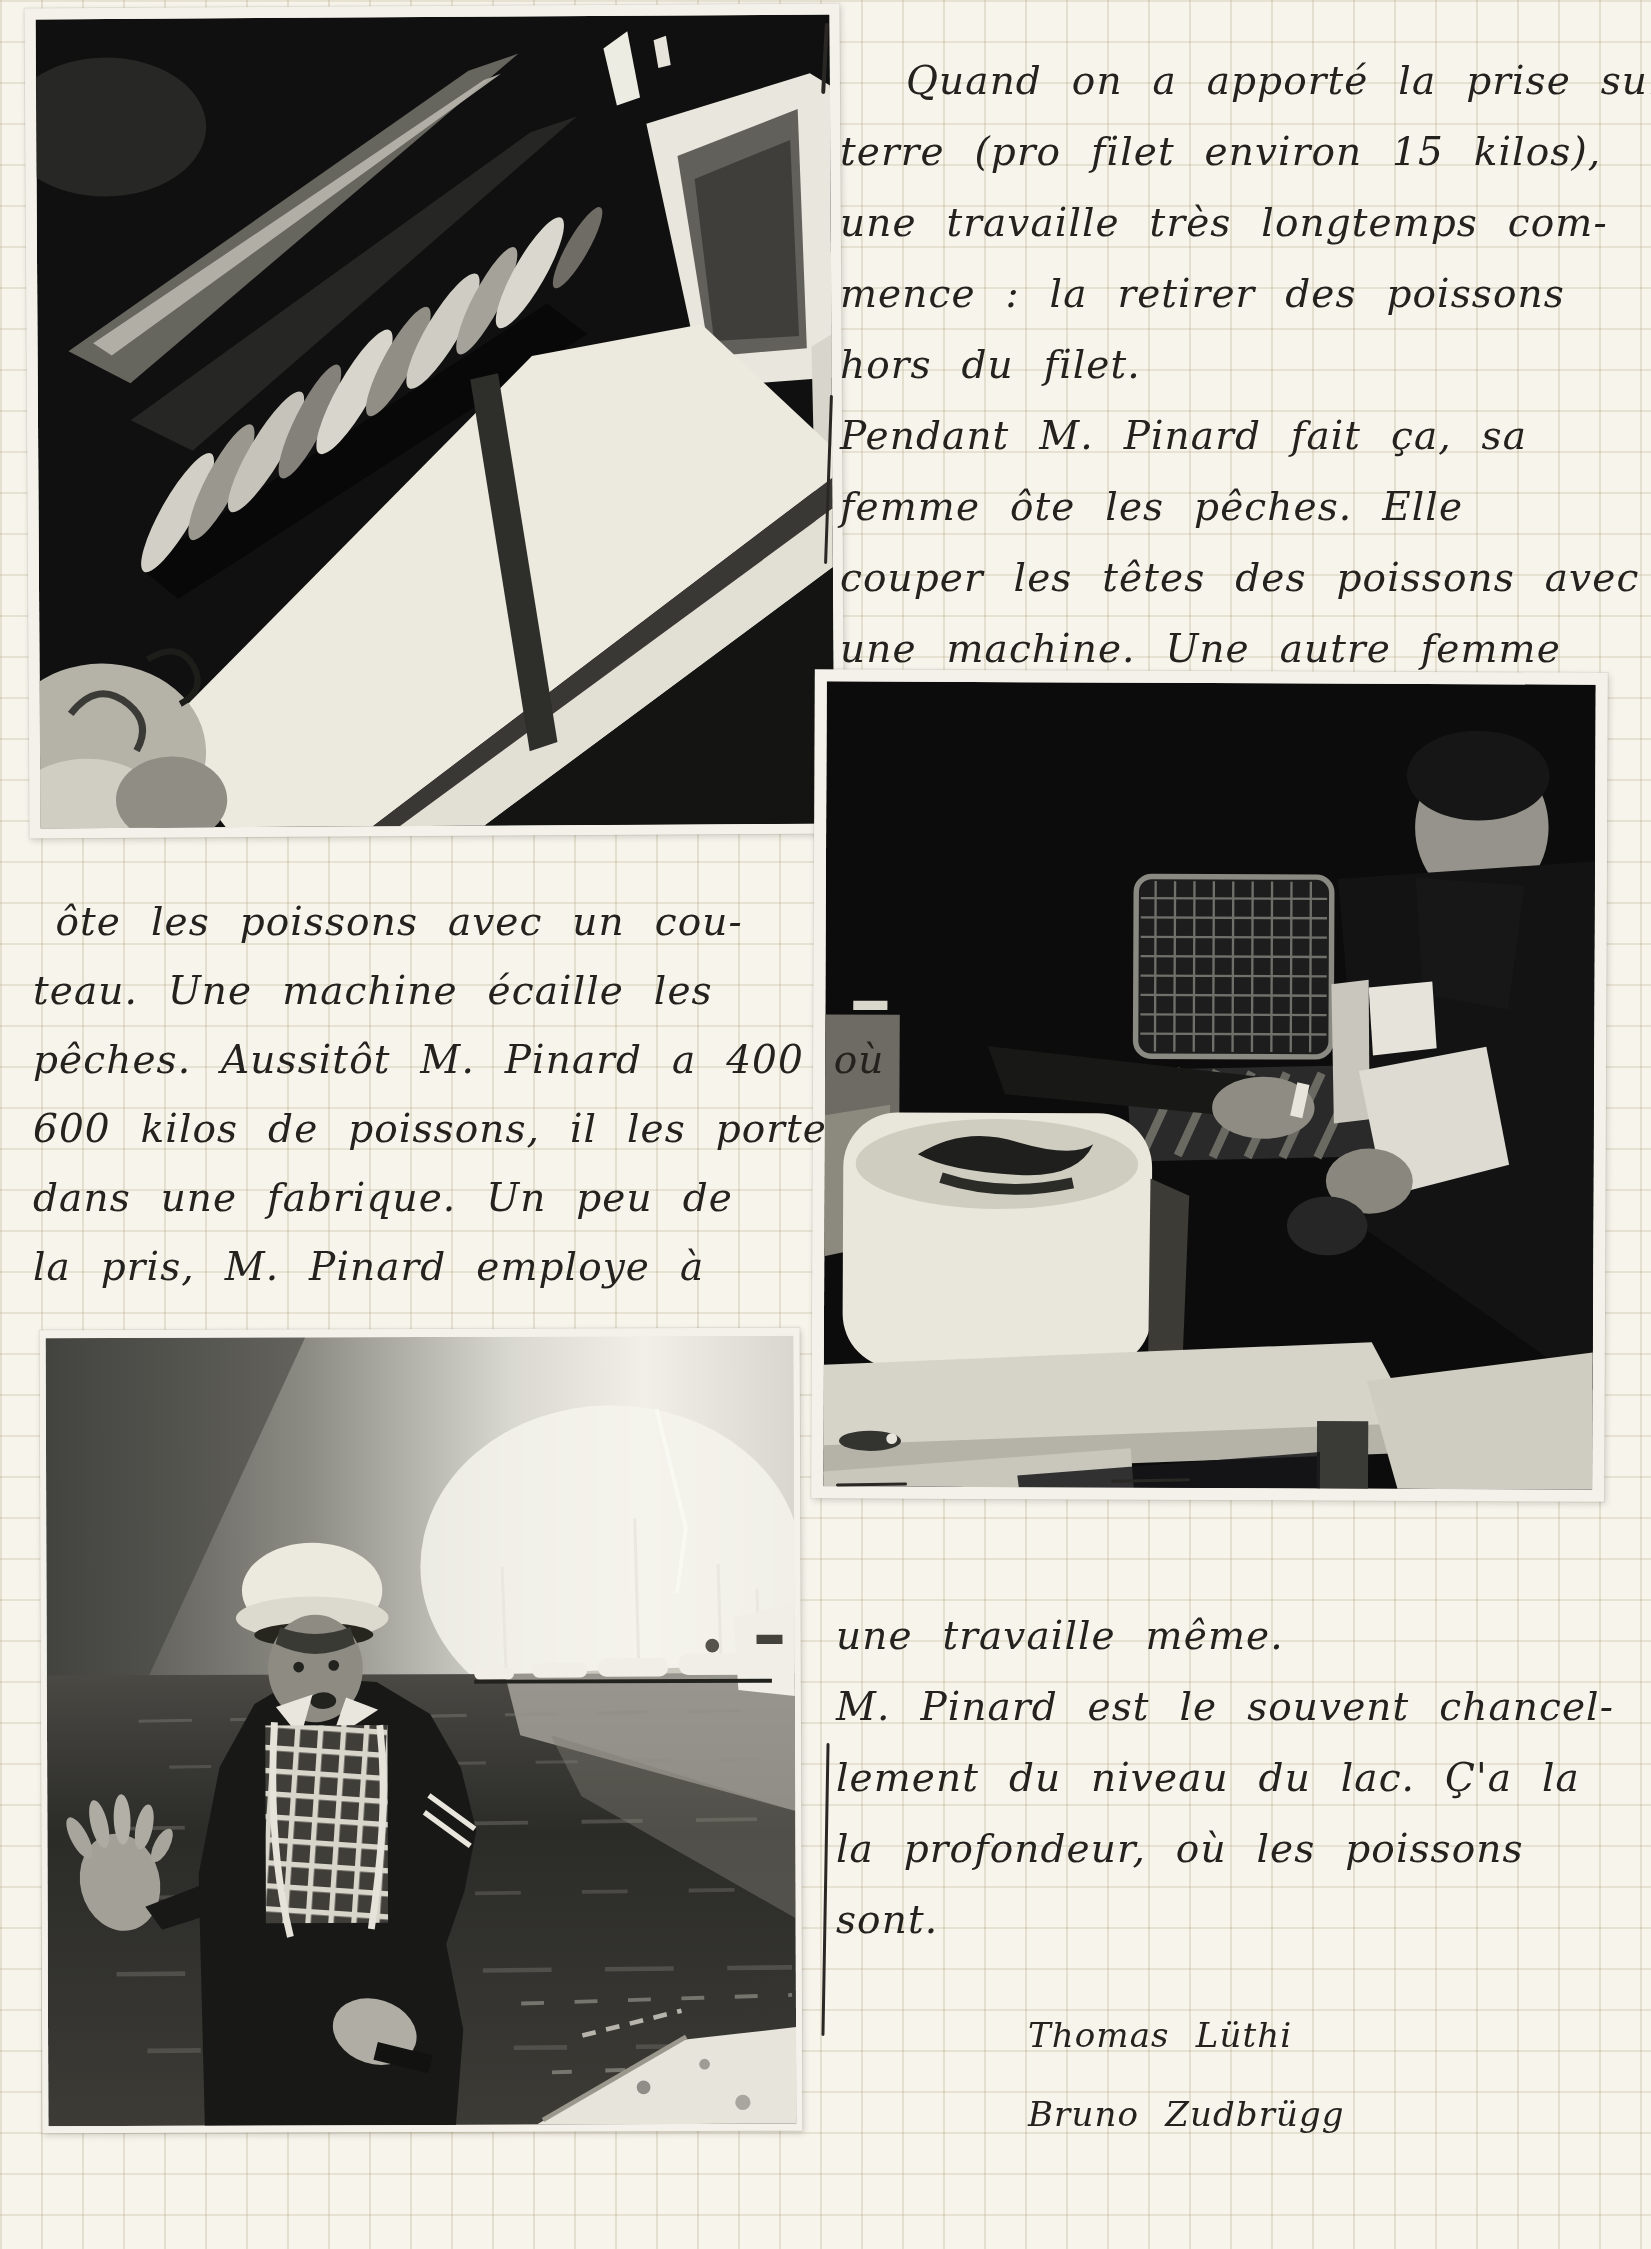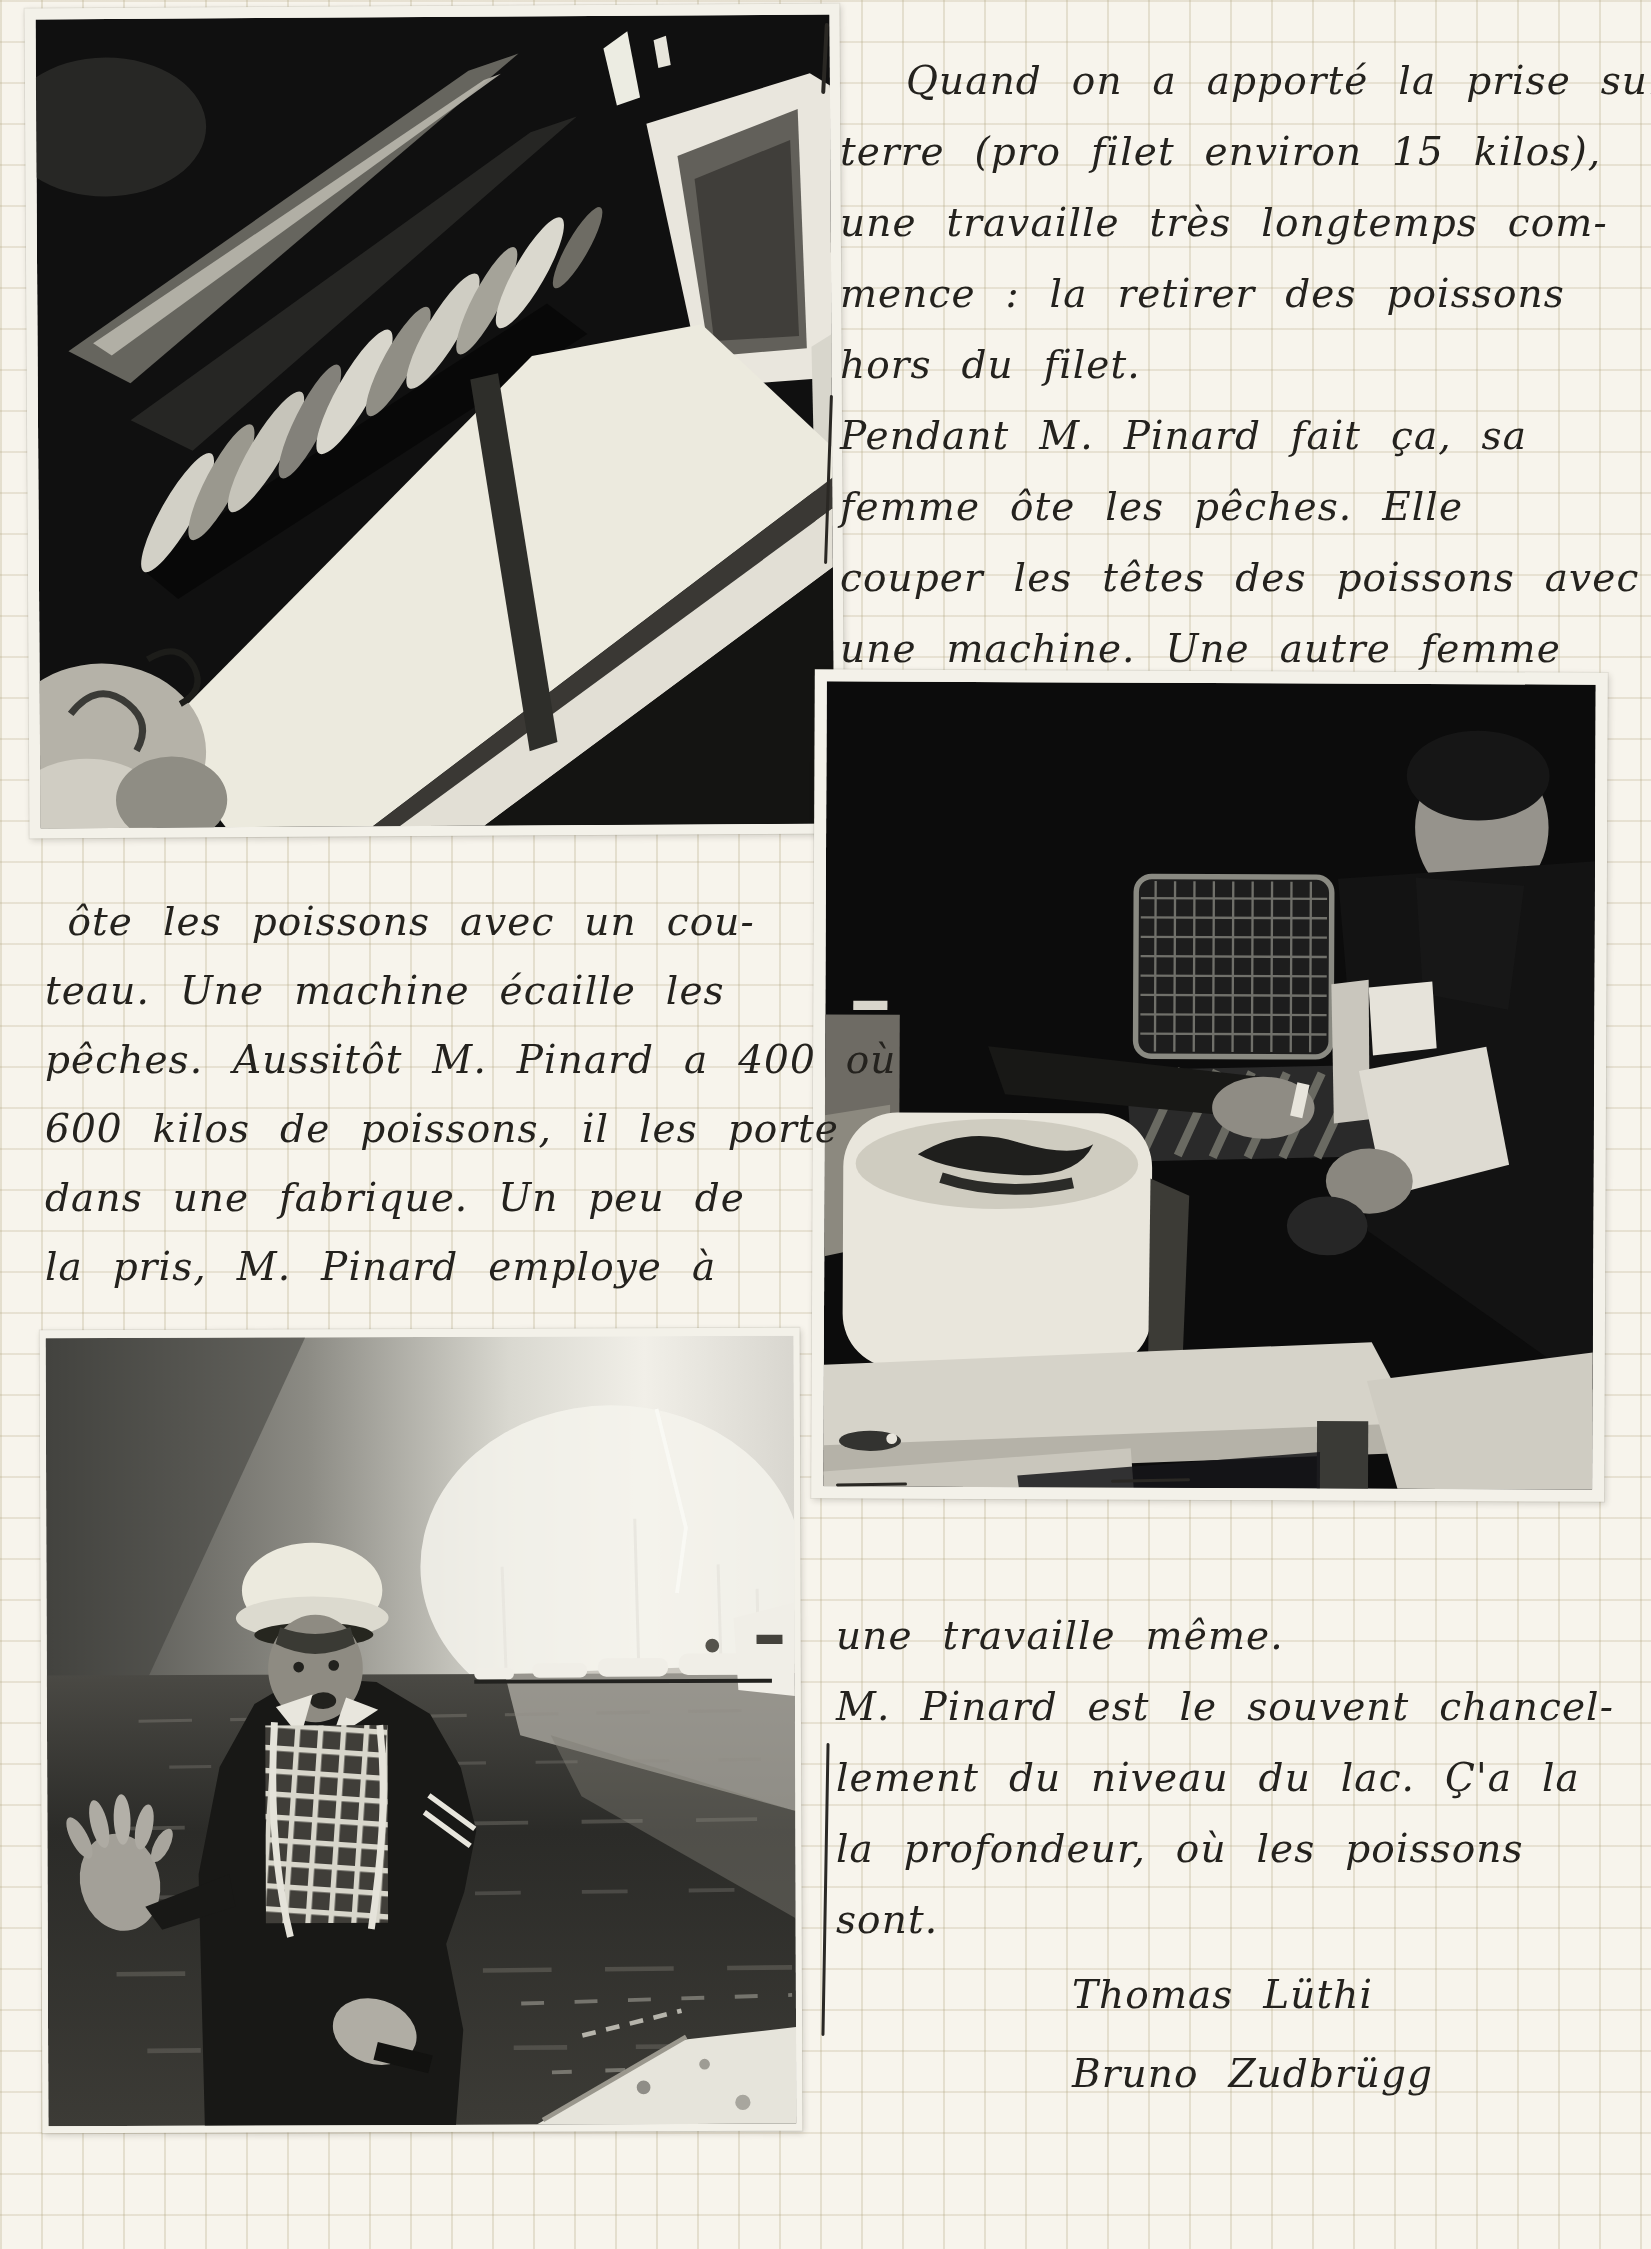--- a/index.html
+++ b/index.html
@@ -23,26 +23,26 @@
     color:#24221e;
     font-style:italic;
     white-space:nowrap;
     letter-spacing:1.1px;
     word-spacing:0.42em;
   }
   .hw .ln{display:block;}
   .blk-a{left:840px;top:45px;font-size:39px;}
   .blk-a .ln{height:71px;line-height:71px;}
   .blk-a .ln.first{padding-left:66px;}
-  .blk-b{left:33px;top:887px;font-size:39px;margin-left:12px;}
+  .blk-b{left:33px;top:887px;font-size:39px;}
   .blk-b .ln{height:69px;line-height:69px;}
   .blk-b .ln.first{padding-left:22.5px;}
   .blk-c{left:836px;top:1600px;font-size:39px;}
   .blk-c .ln{height:71px;line-height:71px;}
-  .blk-sig{left:1028px;top:1955px;font-size:39px;padding-left:44px;}
+  .blk-sig{left:1028px;top:1996px;font-size:34px;}
   .blk-sig .ln{height:79px;line-height:79px;}
   .penmark{position:absolute;background:#2a2824;border-radius:2.3px;}
 </style>
 </head>
 <body>
 
 <div class="photo" style="left:27px;top:6px;width:794px;height:809px;padding:10.5px;transform:rotate(-0.35deg);">
   <svg viewBox="0 0 1028 1048" preserveAspectRatio="none">
     <rect x="0" y="0" width="1028" height="1048" fill="#101010"></rect>
     <ellipse cx="90" cy="140" rx="130" ry="90" fill="#3a3a36" opacity="0.55"></ellipse>

